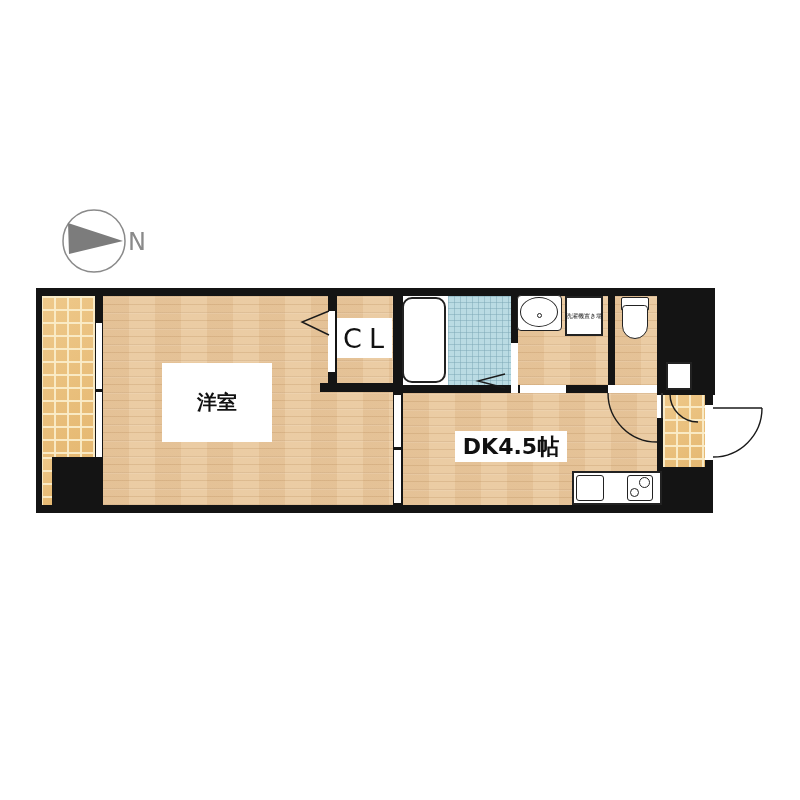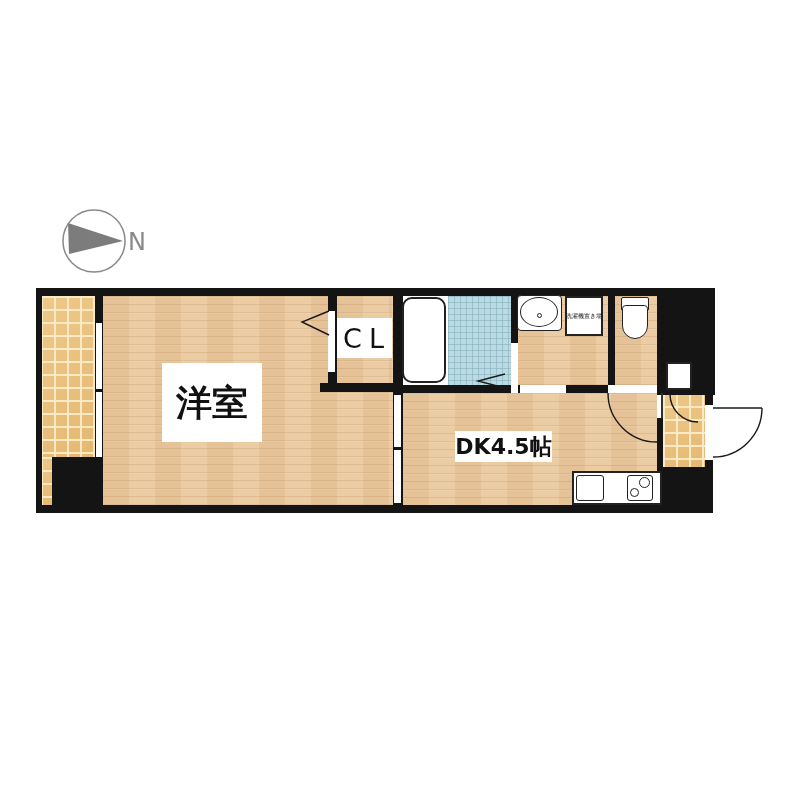--- a/index.html
+++ b/index.html
@@ -107,19 +107,19 @@
       <path d="M329,311 L302,322 L329,335"></path>
       <path d="M505,374 L478,381 L505,388"></path>
     </g>
     <g>
       <circle cx="94" cy="241" r="31" fill="#ffffff" stroke="#8a8a8a" stroke-width="1.5"></circle>
       <polygon points="68,223 123,241 69,254" fill="#7c7c7c"></polygon>
     </g>
   </svg>
   <div class="abs nlabel" style="left:128px;top:228px;">N</div>
 
-  <div class="abs label" style="left:162px;top:363px;width:100px;height:79px;flex-direction:row;font-weight:600;font-size:36px;line-height:37px;">
+  <div class="abs label" style="left:162px;top:363px;width:110px;height:79px;flex-direction:row;font-weight:600;font-size:20px;line-height:37px;">
     <div>洋室</div>
   </div>
-  <div class="abs label" style="left:455px;top:431px;width:97px;height:31px;font-weight:600;font-size:22px;">DK4.5帖</div>
+  <div class="abs label" style="left:455px;top:431px;width:112px;height:31px;font-weight:600;font-size:22px;">DK4.5帖</div>
   <div class="abs label" style="left:337px;top:318px;width:55px;height:40px;font-size:27px;letter-spacing:7px;padding-left:5px;">CL</div>
 
 </div>
 
 </body></html>

